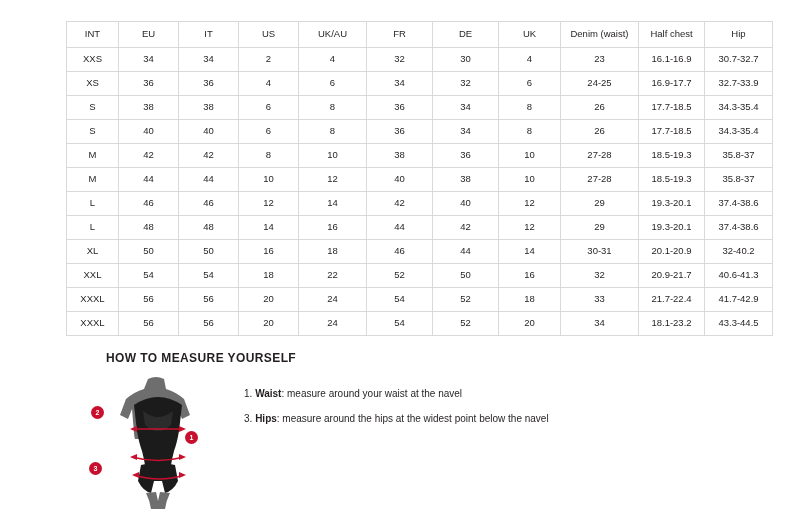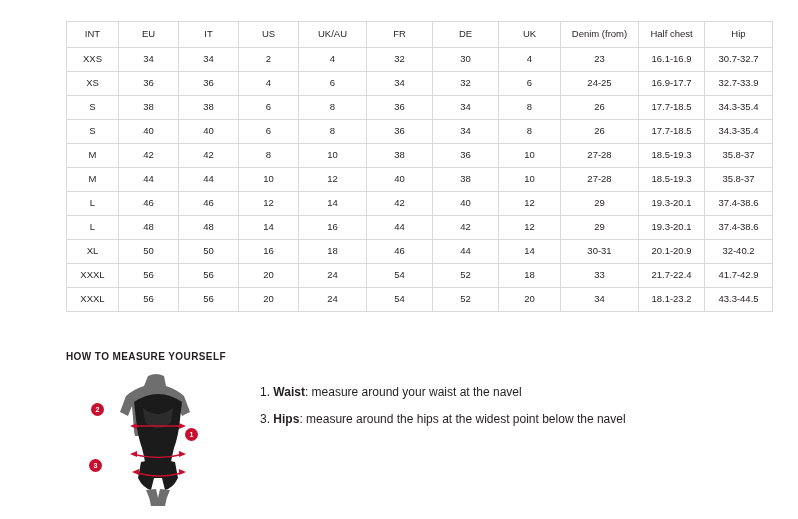--- a/index.html
+++ b/index.html
@@ -62,47 +62,47 @@
   col.c10 { width: 68px; }
 
   
   .howto {
     position: absolute;
     left: 66px;
     top: 351px;
     width: 666px;
   }
   .howto-title {
-    font-size: 10px;
+    font-size: 12px;
     font-weight: bold;
     letter-spacing: 0.4px;
     color: #231f20;
     margin-bottom: 10px;
+    margin-left: 40px;
   }
   .howto-body {
     position: relative;
     display: flex;
     align-items: flex-start;
   }
   .figure-area {
     position: relative;
     width: 160px;
     height: 135px;
     flex: 0 0 160px;
   }
   .steps {
     margin-left: 18px;
     padding-top: 13px;
   }
   .step {
-    font-size: 12px;
+    font-size: 10px;
     color: #231f20;
     margin-bottom: 13px;
     line-height: 1.2;
-    margin-left: 16px;
   }
   .step b { font-weight: bold; }
 
   
   .manneq {
     position: absolute;
     left: 30px;
     top: 0;
   }
   .badge {
@@ -144,21 +144,21 @@
       <thead>
         <tr>
           <th>INT</th>
           <th>EU</th>
           <th>IT</th>
           <th>US</th>
           <th>UK/AU</th>
           <th>FR</th>
           <th>DE</th>
           <th>UK</th>
-          <th>Denim (from)</th>
+          <th>Denim (waist)</th>
           <th>Half chest</th>
           <th>Hip</th>
         </tr>
       </thead>
       <tbody>
         <tr>
           <td>XXS</td>
           <td>34</td>
           <td>34</td>
           <td>2</td>
@@ -266,20 +266,33 @@
           <td>50</td>
           <td>50</td>
           <td>16</td>
           <td>18</td>
           <td>46</td>
           <td>44</td>
           <td>14</td>
           <td>30-31</td>
           <td>20.1-20.9</td>
           <td>32-40.2</td>
+        </tr>
+        <tr>
+          <td>XXL</td>
+          <td>54</td>
+          <td>54</td>
+          <td>18</td>
+          <td>22</td>
+          <td>52</td>
+          <td>50</td>
+          <td>16</td>
+          <td>32</td>
+          <td>20.9-21.7</td>
+          <td>40.6-41.3</td>
         </tr>
         <tr>
           <td>XXXL</td>
           <td>56</td>
           <td>56</td>
           <td>20</td>
           <td>24</td>
           <td>54</td>
           <td>52</td>
           <td>18</td>

